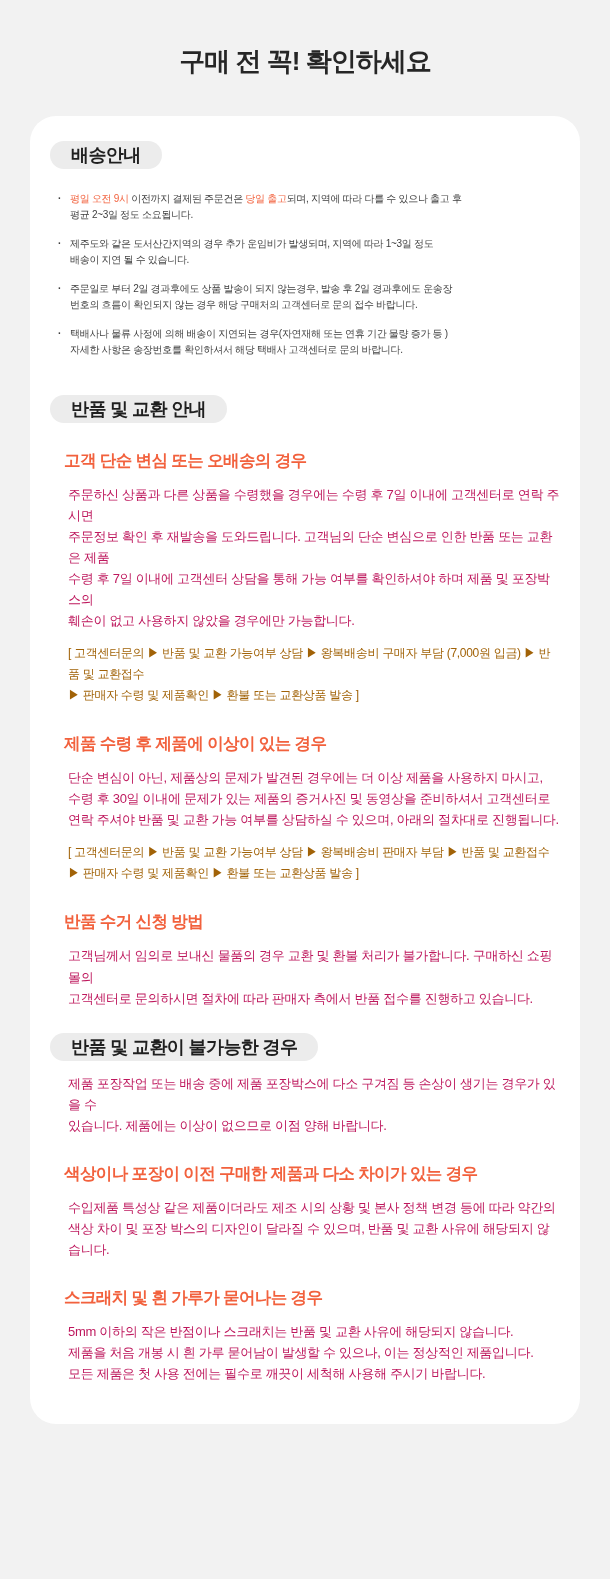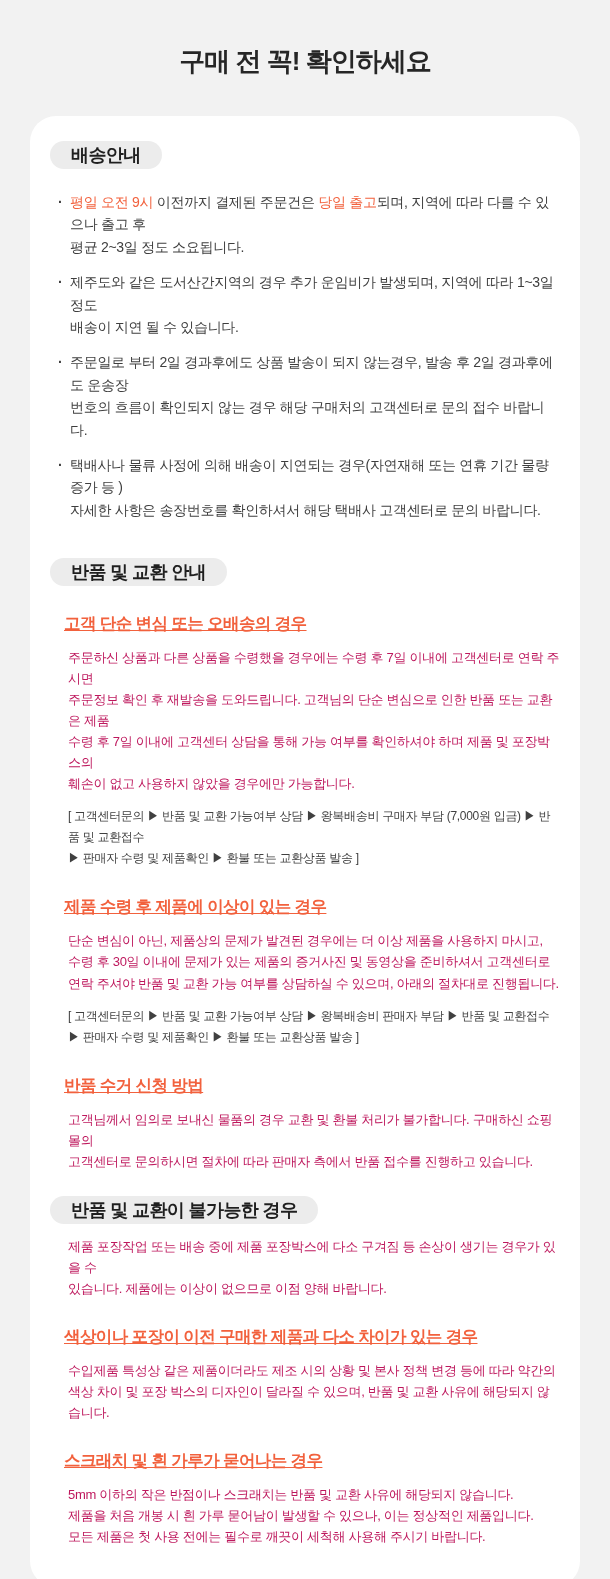--- a/index.html
+++ b/index.html
@@ -38,21 +38,21 @@
     color: #1f1f1f;
     letter-spacing: -0.6px;
   }
   .badge.spaced { margin-top: 24px; }
 
   ul.bullets { list-style: none; margin: 22px 4px 4px 8px; }
   ul.bullets li {
     position: relative;
     padding-left: 12px;
     margin-bottom: 13px;
-    font-size: 14px;
+    font-size: 10px;
     line-height: 1.6;
     color: #3e3e3e;
     letter-spacing: -0.3px;
     white-space: pre-line;
   }
   ul.bullets li::before {
     content: "\00B7";
     position: absolute;
     left: 0;
     top: 0;
@@ -60,34 +60,33 @@
     color: #3e3e3e;
   }
   .accent { color: #f2613d; }
 
   .section-heading {
     font-size: 16.5px;
     font-weight: bold;
     color: #f2613d;
     letter-spacing: -0.6px;
     margin: 27px 0 0 14px;
-    text-decoration: underline;
   }
   .section-body {
     font-size: 13px;
     line-height: 1.62;
     color: #be185d;
     letter-spacing: -0.3px;
     margin: 12px 0 0 18px;
     white-space: pre-line;
   }
   .procedure {
     font-size: 12px;
     line-height: 1.75;
-    color: #404040;
+    color: #a16207;
     letter-spacing: -0.3px;
     margin: 12px 0 0 18px;
     white-space: pre-line;
   }
 </style>
 </head>
 <body>
 
 <div class="page">
 

